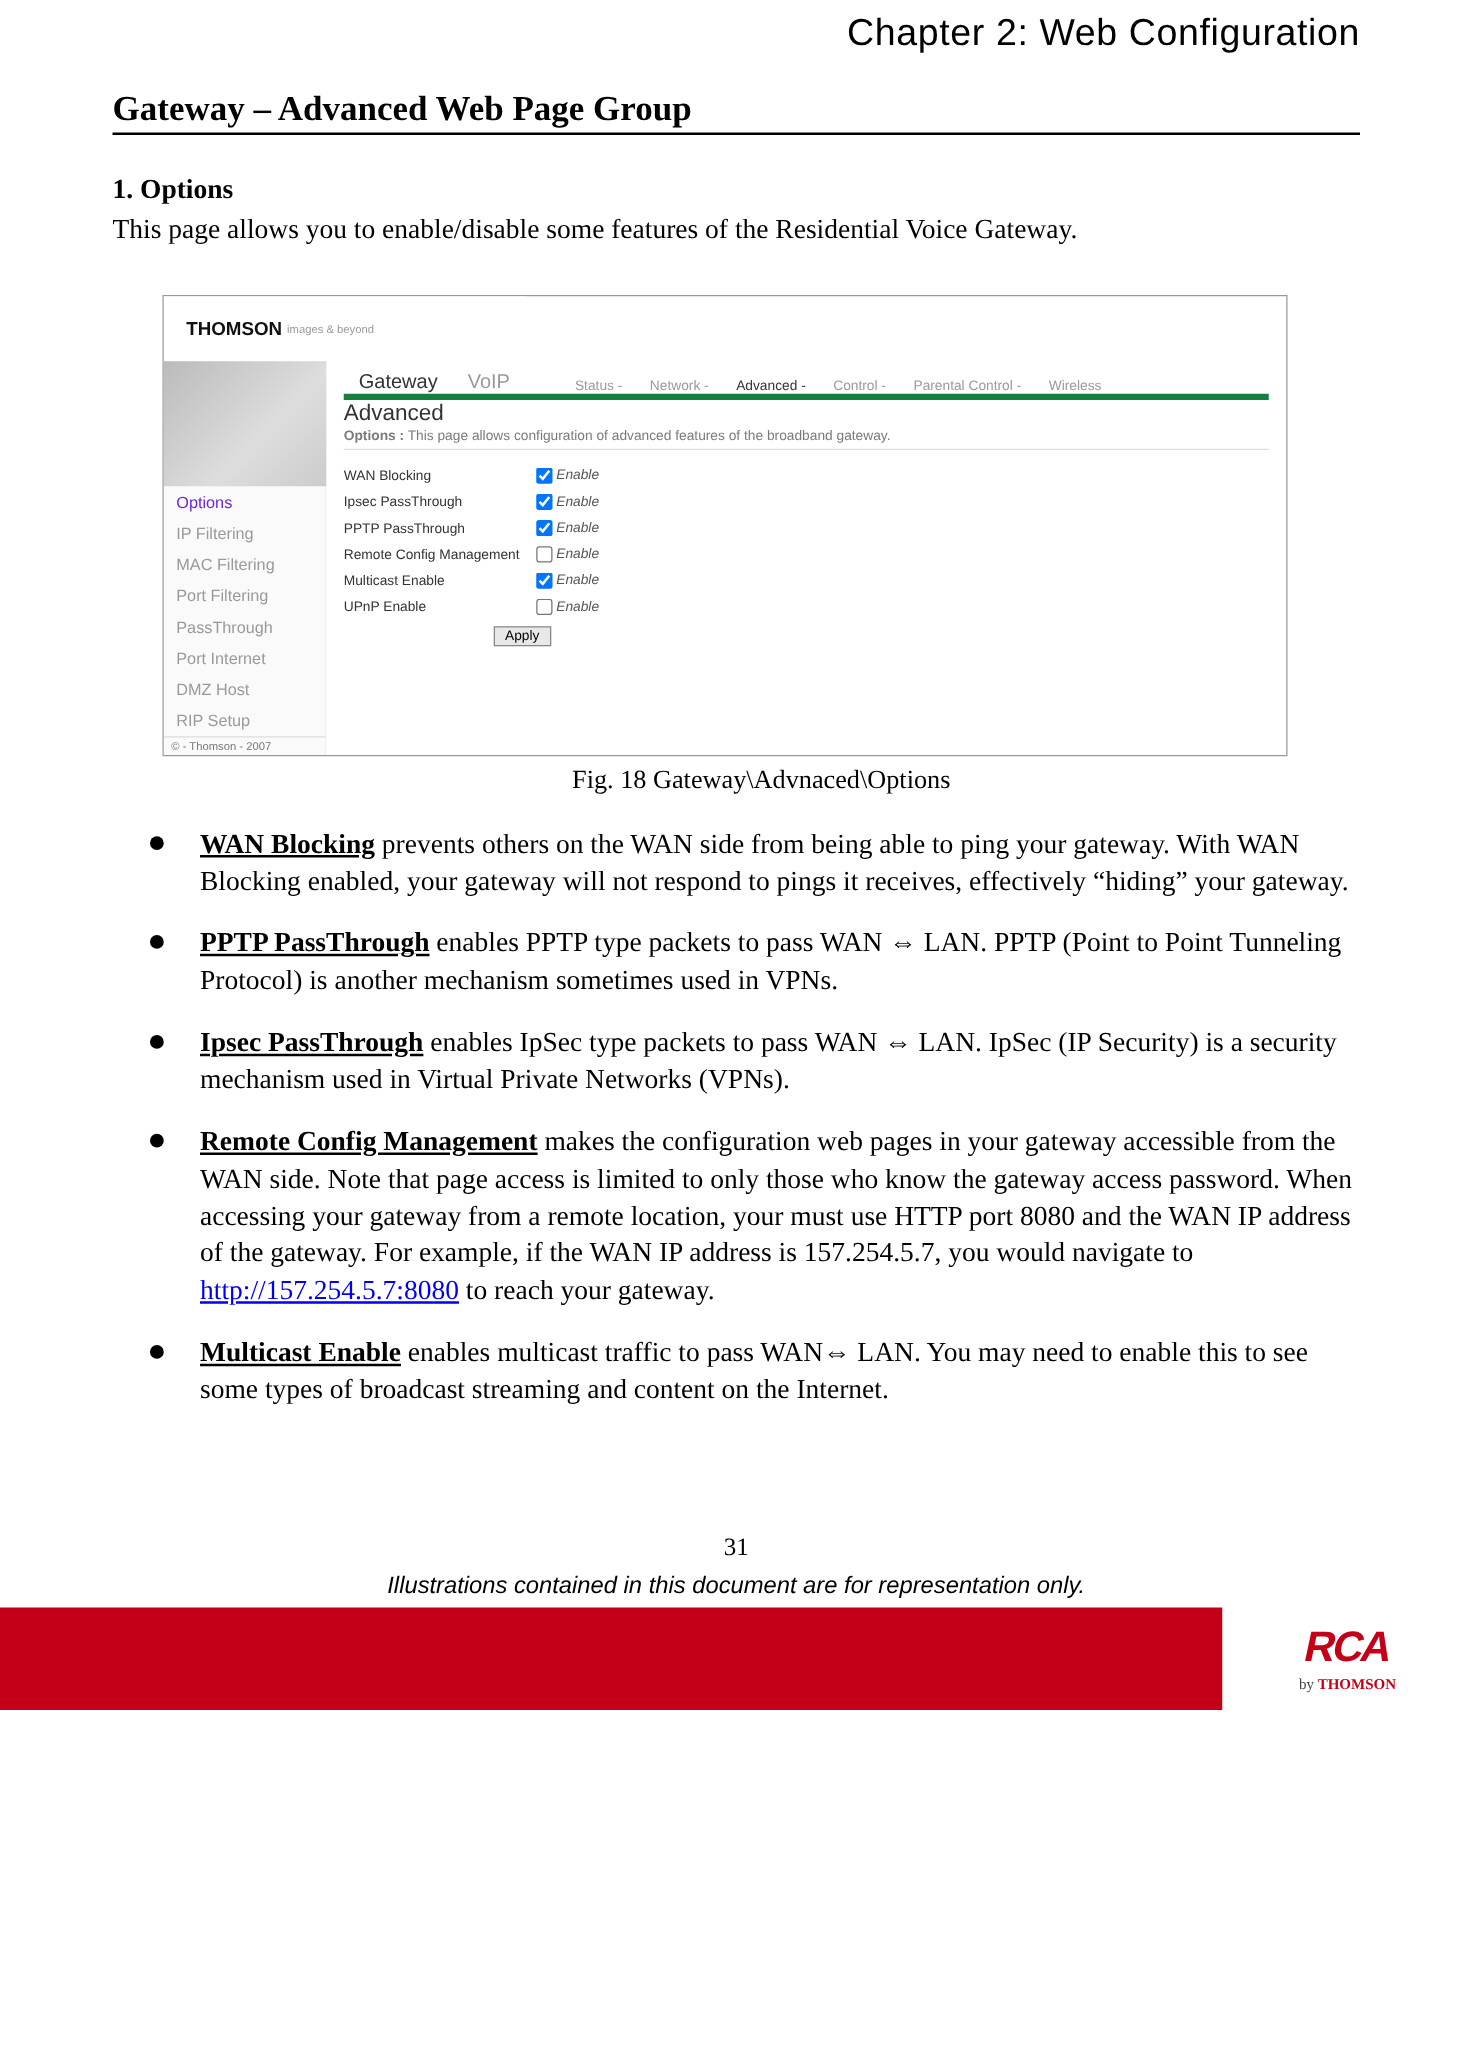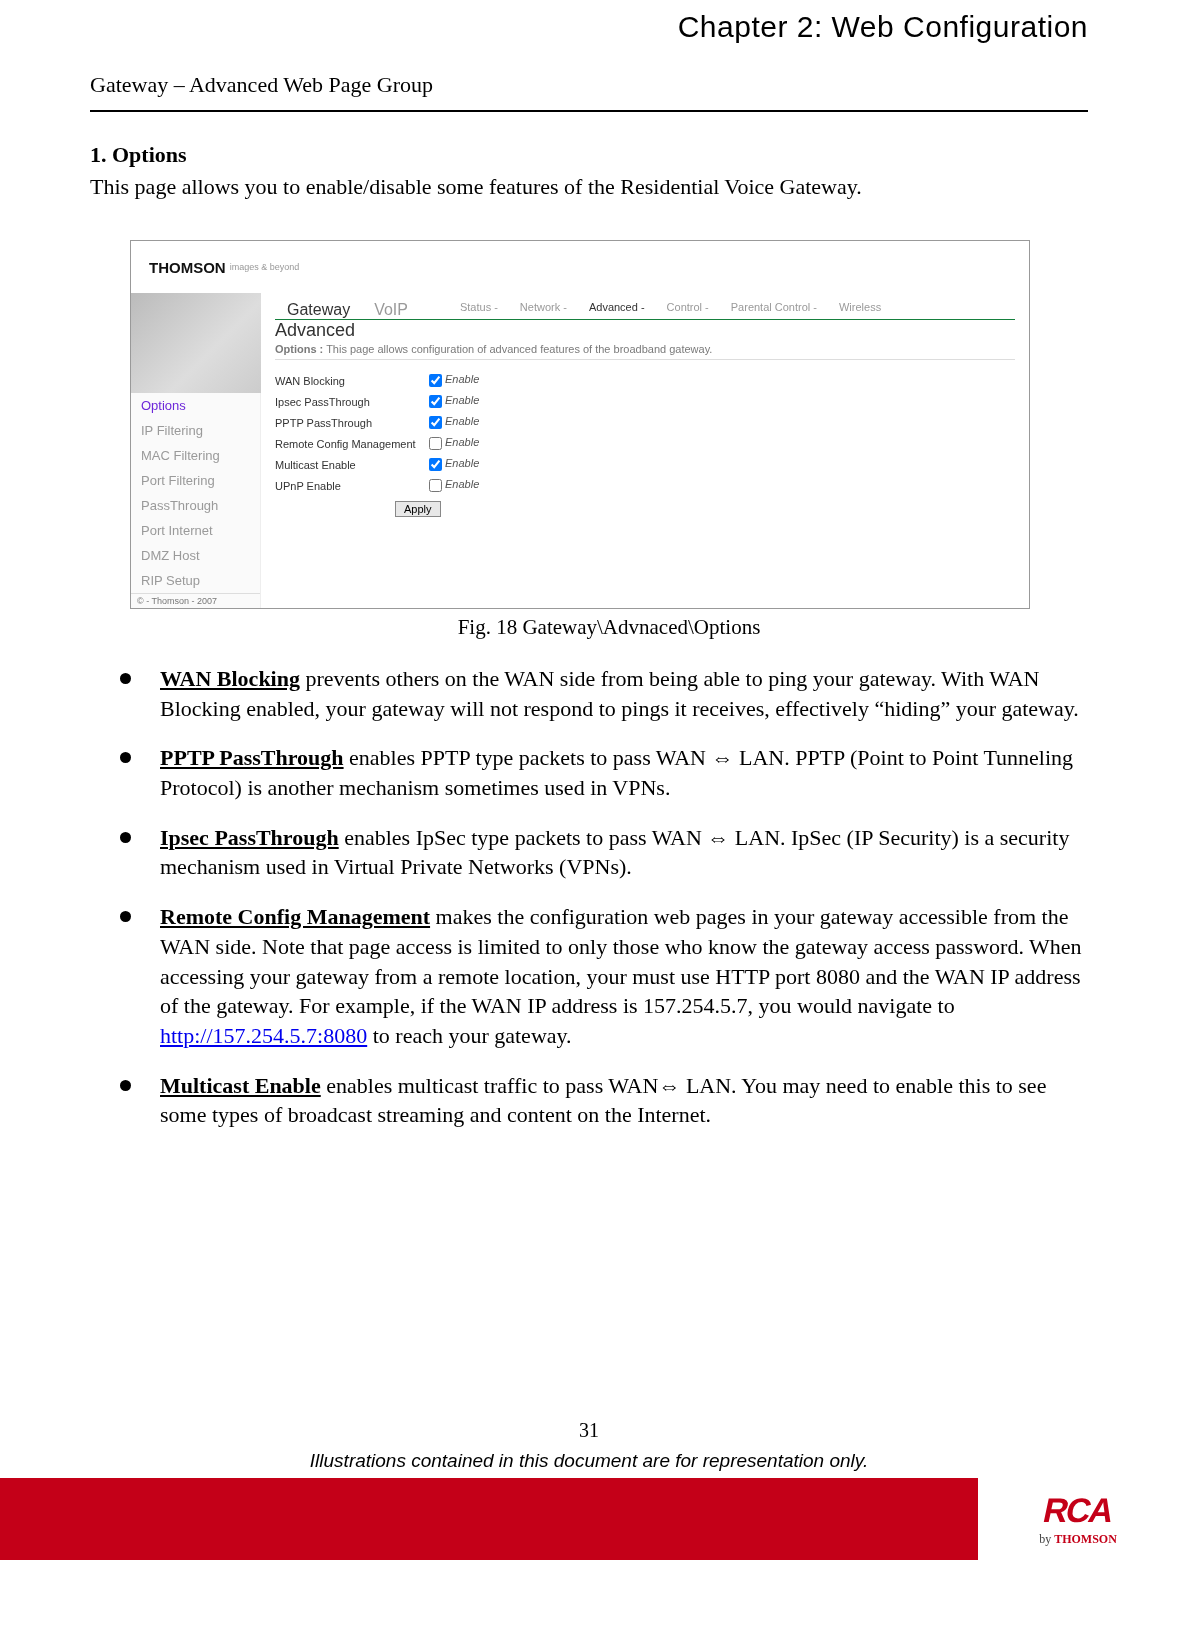--- a/index.html
+++ b/index.html
@@ -4,40 +4,40 @@
 <style>
   * { box-sizing: border-box; }
   body {
     margin: 0;
     background: #fff;
     font-family: "Times New Roman", Times, serif;
     color: #000;
   }
   .page {
     width: 1178px;
-    height: 1560px;
+    height: 1368px;
     margin: 0 auto;
     position: relative;
     background: #fff;
   }
   .content {
     padding: 10px 90px 0 90px;
   }
   .chapter-title {
     text-align: right;
     font-family: Verdana, Tahoma, Arial, sans-serif;
     font-size: 30px;
     letter-spacing: 0.5px;
     color: #000;
     margin-bottom: 28px;
   }
   .section-title {
-    font-weight: normal;
-    font-size: 22px;
-    margin-bottom: 12px;
+    font-weight: bold;
+    font-size: 28px;
+    margin-bottom: 2px;
   }
   .hr {
     border: none;
     border-top: 2px solid #000;
     margin: 2px 0 30px 0;
   }
   .sub-title {
     font-weight: bold;
     font-size: 22px;
     margin-bottom: 6px;
@@ -79,22 +79,22 @@
     display: flex;
     align-items: center;
     justify-content: flex-end;
     padding-right: 18px;
     font-size: 24px;
     font-family: "Trebuchet MS", Arial, sans-serif;
     letter-spacing: 1px;
   }
   .fig-tabs {
     display: flex;
-    align-items: flex-start;
-    border-bottom: 1px solid #15803d;
+    align-items: flex-end;
+    border-bottom: 5px solid #15803d;
     padding-left: 130px;
     background: #fff;
   }
   .fig-tabs .tab {
     padding: 6px 12px;
     font-size: 16px;
     color: #9a9a9a;
     font-family: "Trebuchet MS", Arial, sans-serif;
   }
   .fig-tabs .tab.active { color: #333; }

